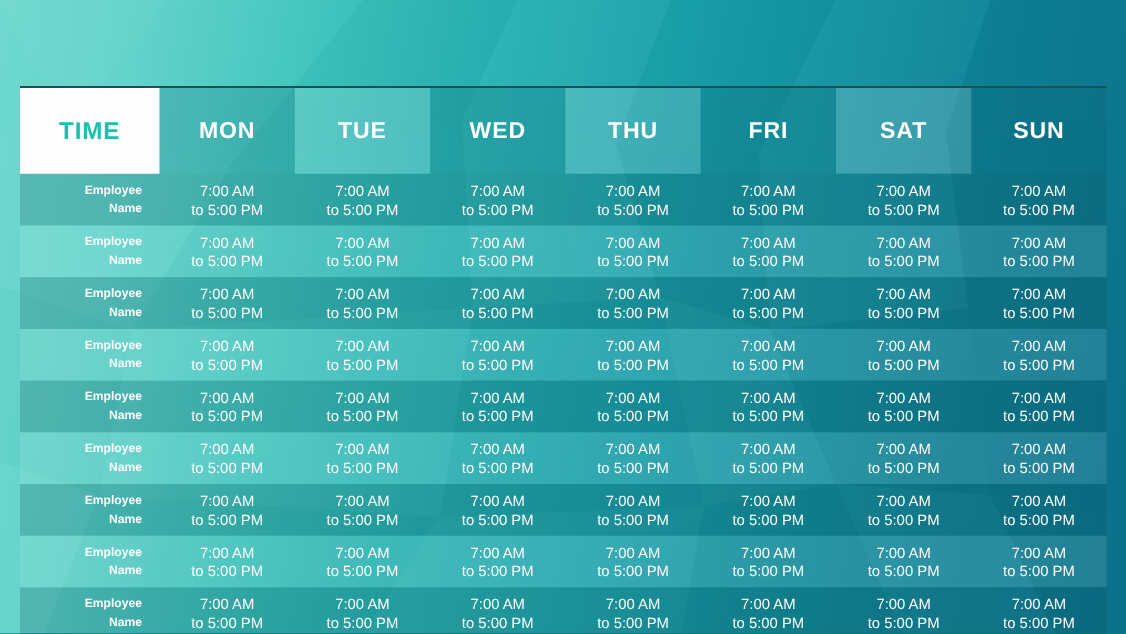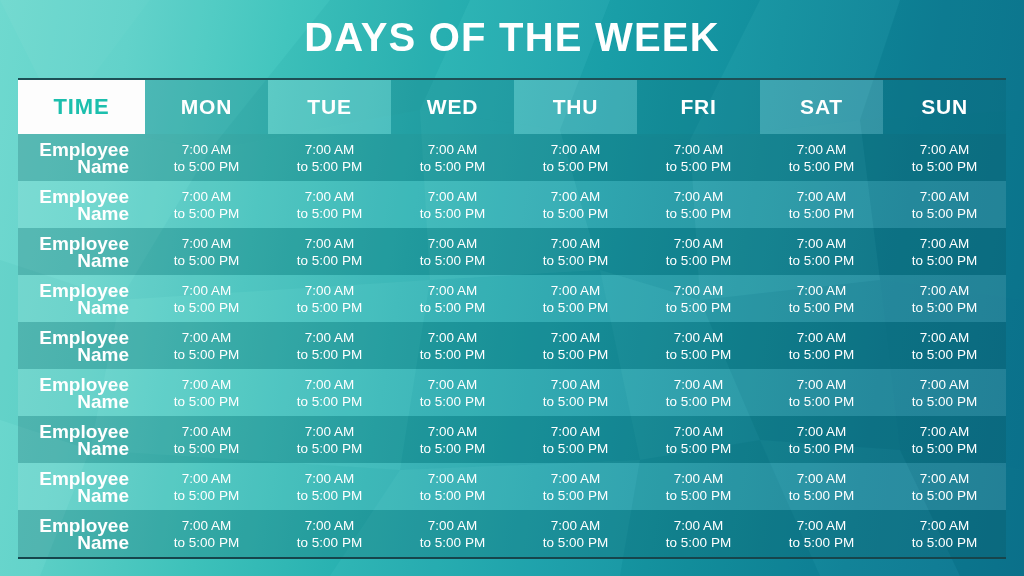--- a/index.html
+++ b/index.html
@@ -62,21 +62,21 @@
   table.sched {
     border-collapse: collapse;
     width: 988px;
     table-layout: fixed;
   }
   table.sched col.c-time { width: 127px; }
   table.sched col.c-day  { width: 123px; }
 
   thead th {
     height: 54px;
-    padding: 0;
+    padding: 12px;
     color: #ffffff;
     font-size: 21px;
     font-weight: bold;
     letter-spacing: 0.8px;
     text-align: center;
     vertical-align: middle;
   }
   thead th.time-head {
     background: #fdfdfd;
     color: #1cbfad;
@@ -92,21 +92,21 @@
     color: #ffffff;
     font-size: 13.5px;
     line-height: 17px;
     text-align: center;
     vertical-align: middle;
     white-space: nowrap;
   }
   tbody td.name {
     text-align: right;
     font-weight: bold;
-    font-size: 19px;
+    font-size: 11px;
     padding-right: 16px;
   }
   tbody tr.rdark td { background: rgba(12, 78, 88, 0.22); }
   tbody tr.rlight td { background: rgba(255, 255, 255, 0.10); }
   .l1, .l2 { display: block; }
 </style>
 </head>
 <body>
 
 <div id="page">
@@ -137,21 +137,20 @@
 
       <polygon points="0,420 90,450 40,576 0,576" fill="#ffffff" opacity="0.08"></polygon>
       <polygon points="90,450 400,470 330,576 40,576" fill="#0a5d6b" opacity="0.06"></polygon>
       <polygon points="400,470 640,460 620,576 330,576" fill="#ffffff" opacity="0.06"></polygon>
       <polygon points="640,460 760,440 820,576 620,576" fill="#073f55" opacity="0.10"></polygon>
       <polygon points="760,440 900,450 960,576 820,576" fill="#ffffff" opacity="0.05"></polygon>
       <polygon points="900,450 1024,470 1024,576 960,576" fill="#073f55" opacity="0.20"></polygon>
     </g>
   </svg>
 
-  <div class="title">DAYS OF THE WEEK</div>
 
   <div class="table-wrap">
     <div class="rule"></div>
     <table class="sched">
       <colgroup>
         <col class="c-time">
           <col class="c-day">
           <col class="c-day">
           <col class="c-day">
         <col class="c-day">

